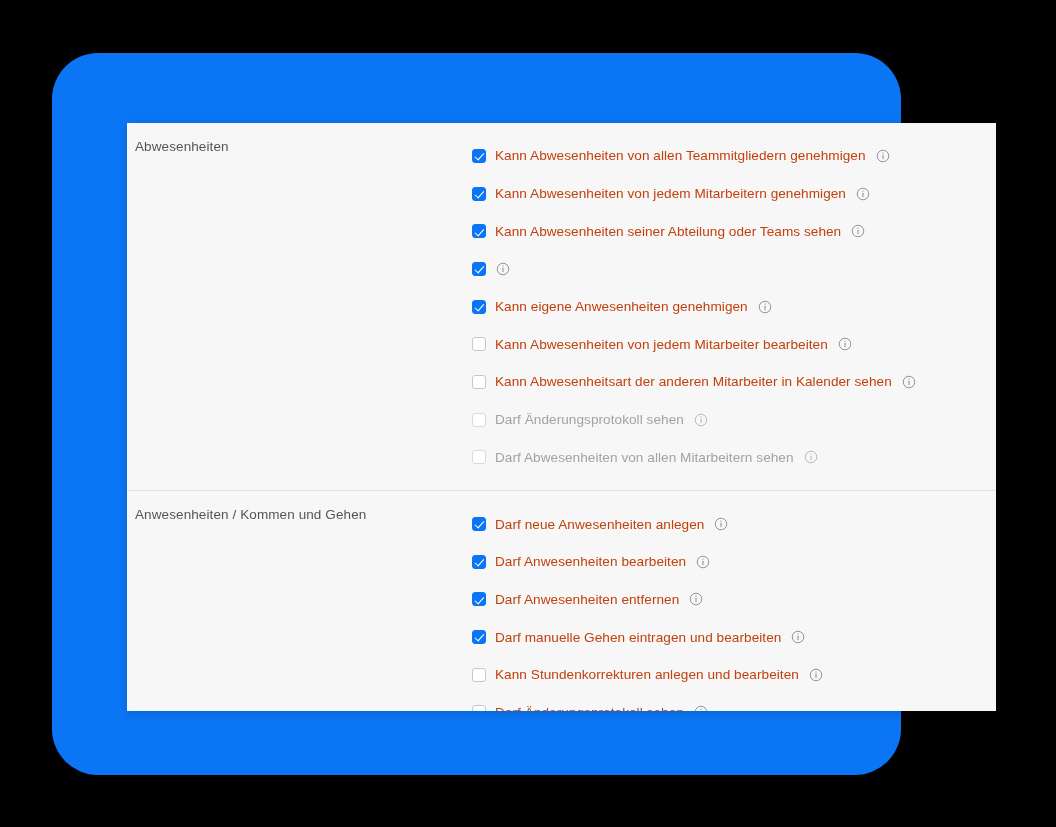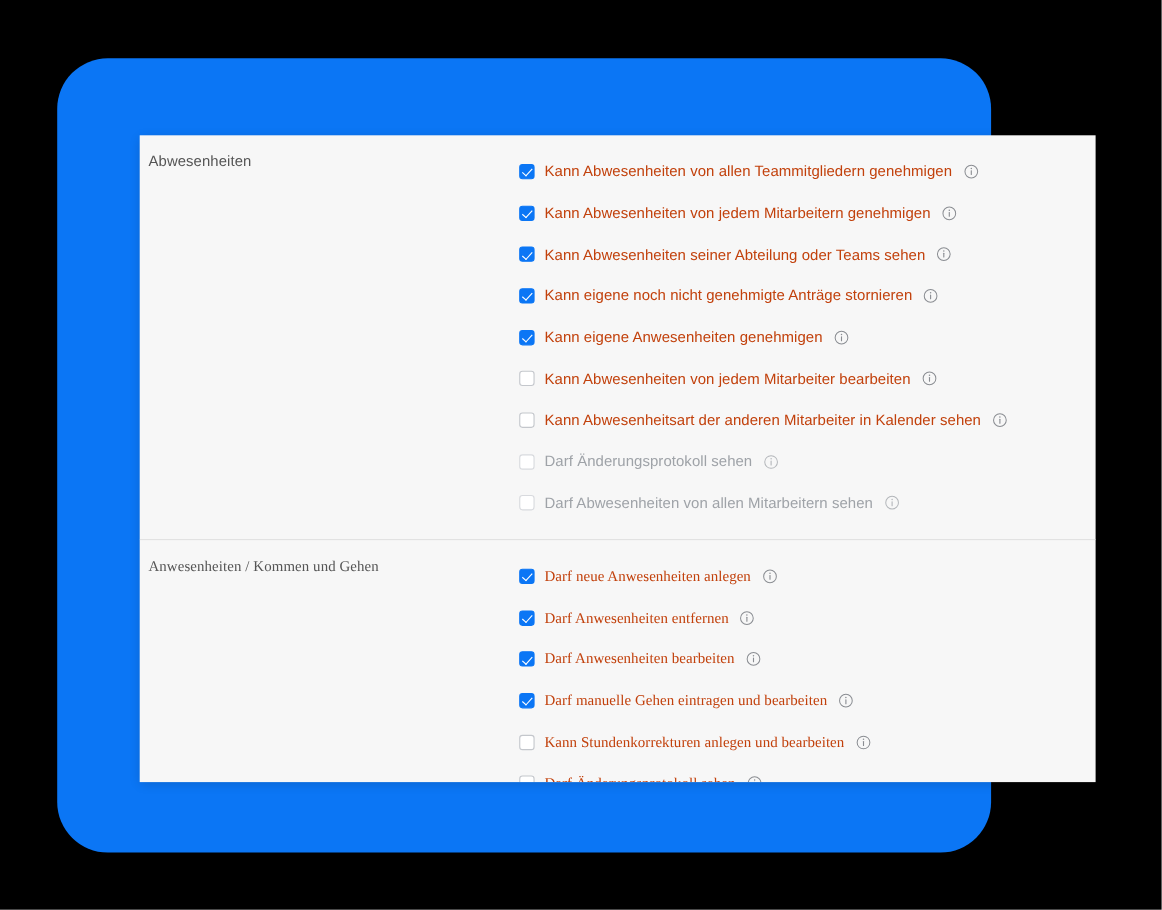--- a/index.html
+++ b/index.html
@@ -40,21 +40,20 @@
   }
 
   .perm-section {
     display: flex;
     flex-direction: row;
     align-items: flex-start;
     padding: 0;
   }
   .perm-section + .perm-section {
     border-top: 1px solid #e2e2e2;
-    font-family: Liberation Serif, serif;
   }
 
   .section-label {
     width: 345px;
     flex: 0 0 345px;
     box-sizing: border-box;
     padding: 15px 0 0 8px;
     font-size: 13.5px;
     color: #555555;
     line-height: 1.35;
@@ -164,21 +163,20 @@
             <span class="info-icon">
               <svg viewBox="0 0 16 16" width="14" height="14" aria-hidden="true">
                 <circle cx="8" cy="8" r="6.6" fill="none" stroke="currentColor" stroke-width="1.05"></circle>
                 <circle cx="8" cy="4.7" r="0.78" fill="currentColor"></circle>
                 <rect x="7.42" y="6.5" width="1.16" height="5.1" rx="0.55" fill="currentColor"></rect>
               </svg>
             </span>
           </div>
           <div class="opt-row">
             <span class="cbox on" role="checkbox" aria-checked="true"></span>
-            <span class="opt-label">Kann eigene noch nicht genehmigte Anträge stornieren</span>
             <span class="info-icon">
               <svg viewBox="0 0 16 16" width="14" height="14" aria-hidden="true">
                 <circle cx="8" cy="8" r="6.6" fill="none" stroke="currentColor" stroke-width="1.05"></circle>
                 <circle cx="8" cy="4.7" r="0.78" fill="currentColor"></circle>
                 <rect x="7.42" y="6.5" width="1.16" height="5.1" rx="0.55" fill="currentColor"></rect>
               </svg>
             </span>
           </div>
           <div class="opt-row">
             <span class="cbox on" role="checkbox" aria-checked="true"></span>
@@ -246,32 +244,32 @@
             <span class="info-icon">
               <svg viewBox="0 0 16 16" width="14" height="14" aria-hidden="true">
                 <circle cx="8" cy="8" r="6.6" fill="none" stroke="currentColor" stroke-width="1.05"></circle>
                 <circle cx="8" cy="4.7" r="0.78" fill="currentColor"></circle>
                 <rect x="7.42" y="6.5" width="1.16" height="5.1" rx="0.55" fill="currentColor"></rect>
               </svg>
             </span>
           </div>
           <div class="opt-row">
             <span class="cbox on" role="checkbox" aria-checked="true"></span>
+            <span class="opt-label">Darf Anwesenheiten bearbeiten</span>
+            <span class="info-icon">
+              <svg viewBox="0 0 16 16" width="14" height="14" aria-hidden="true">
+                <circle cx="8" cy="8" r="6.6" fill="none" stroke="currentColor" stroke-width="1.05"></circle>
+                <circle cx="8" cy="4.7" r="0.78" fill="currentColor"></circle>
+                <rect x="7.42" y="6.5" width="1.16" height="5.1" rx="0.55" fill="currentColor"></rect>
+              </svg>
+            </span>
+          </div>
+          <div class="opt-row">
+            <span class="cbox on" role="checkbox" aria-checked="true"></span>
             <span class="opt-label">Darf Anwesenheiten entfernen</span>
-            <span class="info-icon">
-              <svg viewBox="0 0 16 16" width="14" height="14" aria-hidden="true">
-                <circle cx="8" cy="8" r="6.6" fill="none" stroke="currentColor" stroke-width="1.05"></circle>
-                <circle cx="8" cy="4.7" r="0.78" fill="currentColor"></circle>
-                <rect x="7.42" y="6.5" width="1.16" height="5.1" rx="0.55" fill="currentColor"></rect>
-              </svg>
-            </span>
-          </div>
-          <div class="opt-row">
-            <span class="cbox on" role="checkbox" aria-checked="true"></span>
-            <span class="opt-label">Darf Anwesenheiten bearbeiten</span>
             <span class="info-icon">
               <svg viewBox="0 0 16 16" width="14" height="14" aria-hidden="true">
                 <circle cx="8" cy="8" r="6.6" fill="none" stroke="currentColor" stroke-width="1.05"></circle>
                 <circle cx="8" cy="4.7" r="0.78" fill="currentColor"></circle>
                 <rect x="7.42" y="6.5" width="1.16" height="5.1" rx="0.55" fill="currentColor"></rect>
               </svg>
             </span>
           </div>
           <div class="opt-row">
             <span class="cbox on" role="checkbox" aria-checked="true"></span>

